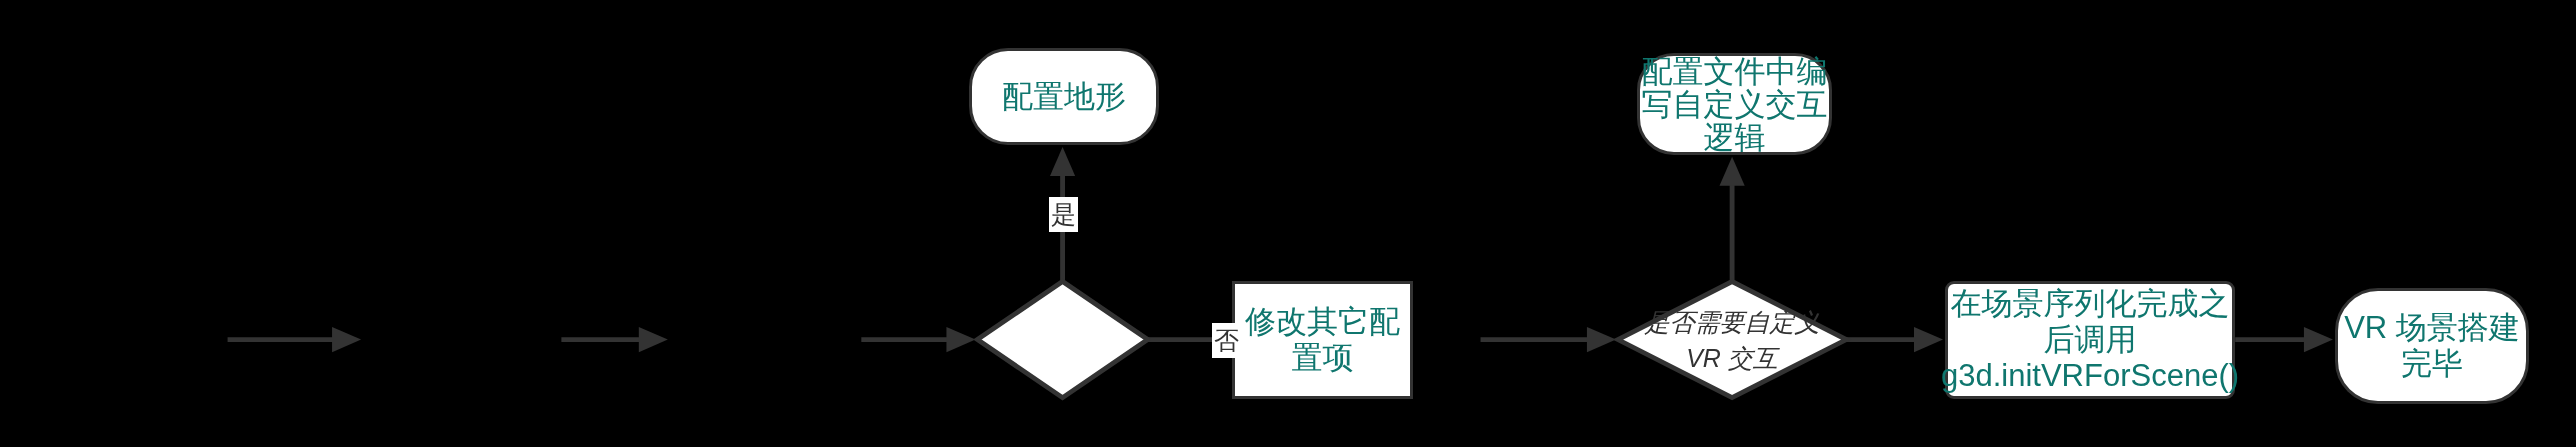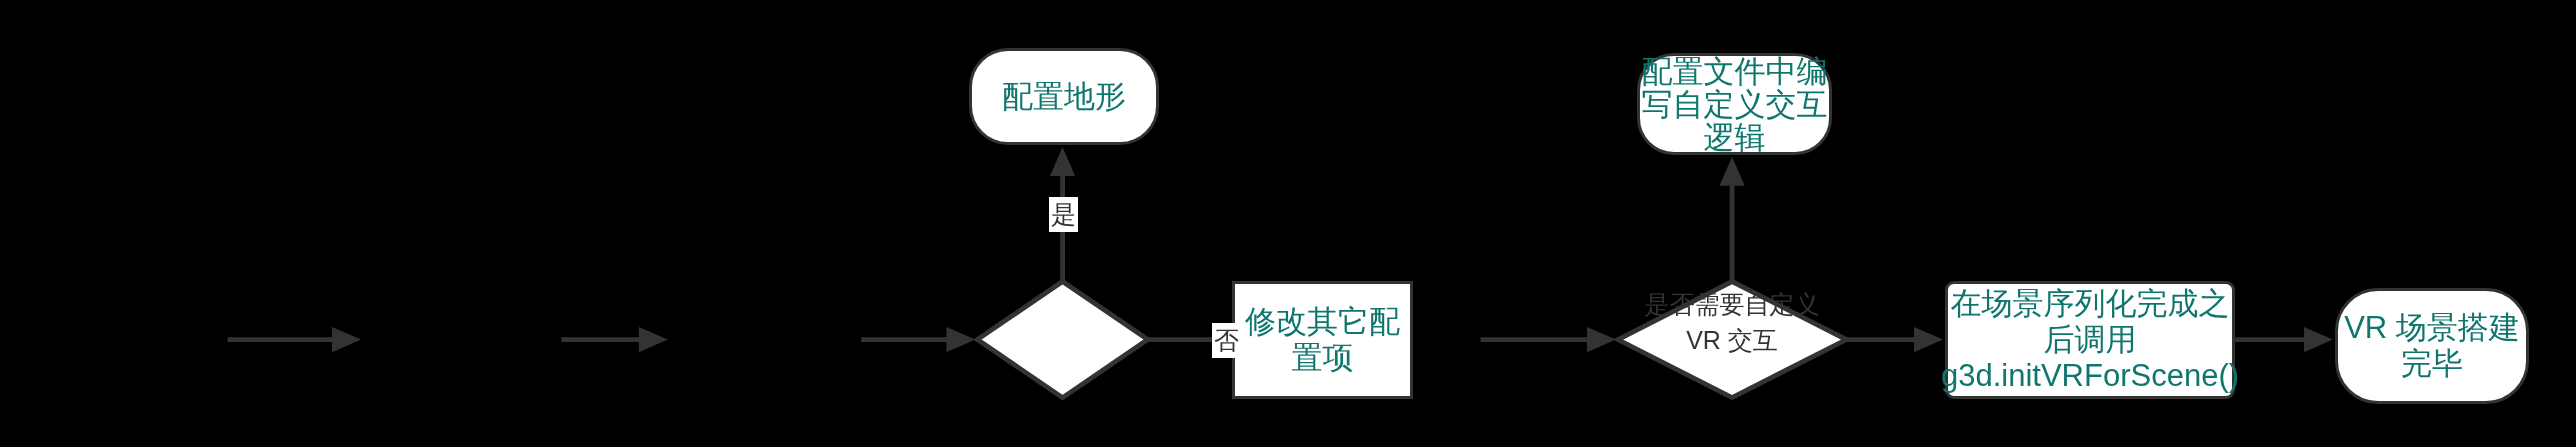--- a/index.html
+++ b/index.html
@@ -89,21 +89,21 @@
     <polygon points="1672,351 1790,291 1908,351 1790,411" fill="#ffffff" stroke="#333333" stroke-width="5" stroke-linejoin="miter"></polygon>
   </svg>
 
 
 
 
 
   <div class="node" style="left:1232px;top:281px;width:181px;height:118px;">修改其它配
 置项</div>
 
-  <div class="decision-label" style="left:1618px;top:264px;width:228px;height:116px;">是否需要自定义
+  <div class="decision-label" style="left:1618px;top:282px;width:228px;height:116px;font-style:italic;">是否需要自定义
 VR 交互</div>
 
   <div class="node" style="left:1945px;top:281px;width:290px;height:118px;border-radius:9px;">在场景序列化完成之
 后调用
 g3d.initVRForScene()</div>
 
   <div class="node terminal" style="left:2335px;top:288px;width:194px;height:116px;">VR 场景搭建
 完毕</div>
 
   <div class="node terminal" style="left:969px;top:48px;width:190px;height:97px;border-radius:39px;">配置地形</div>

